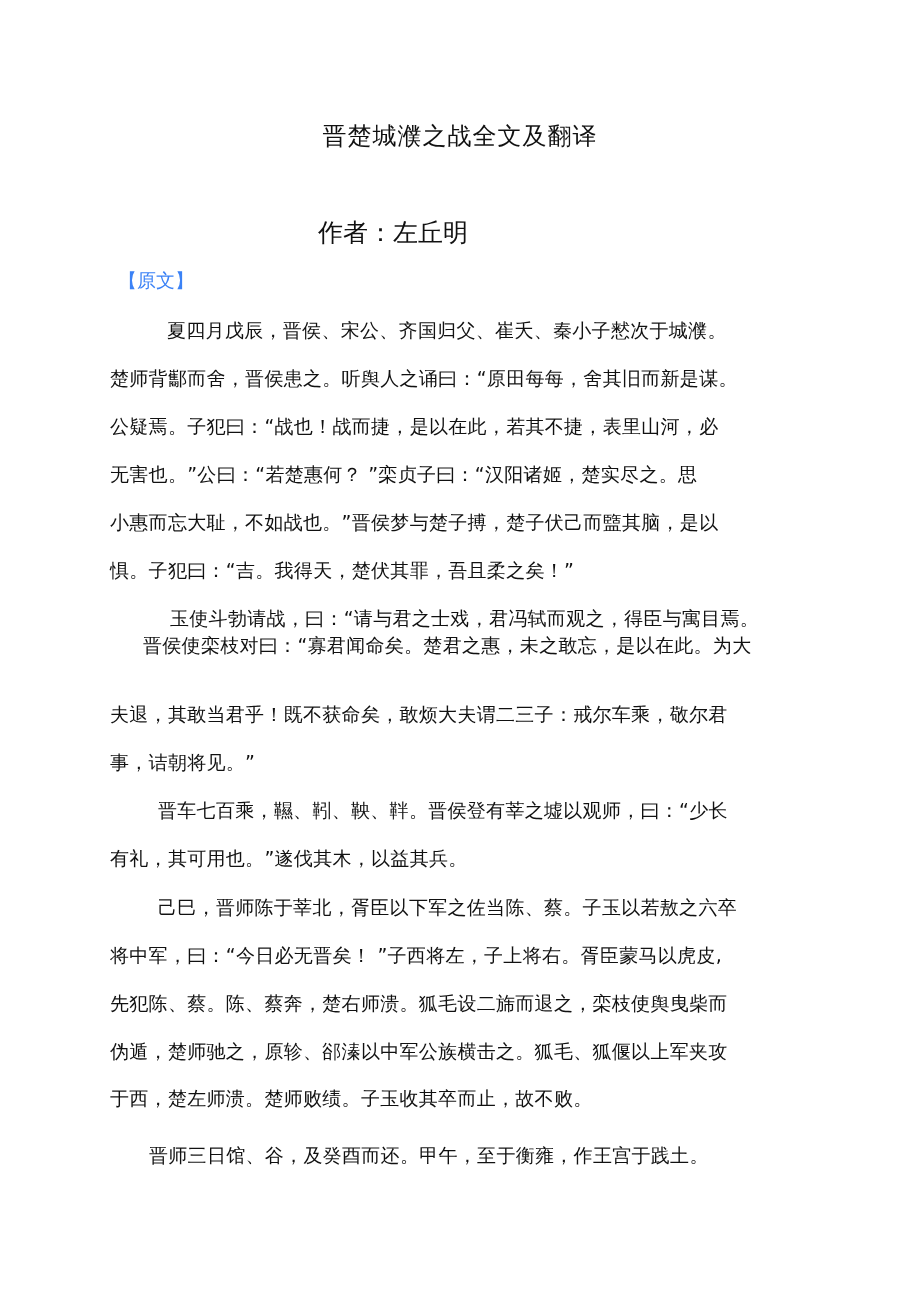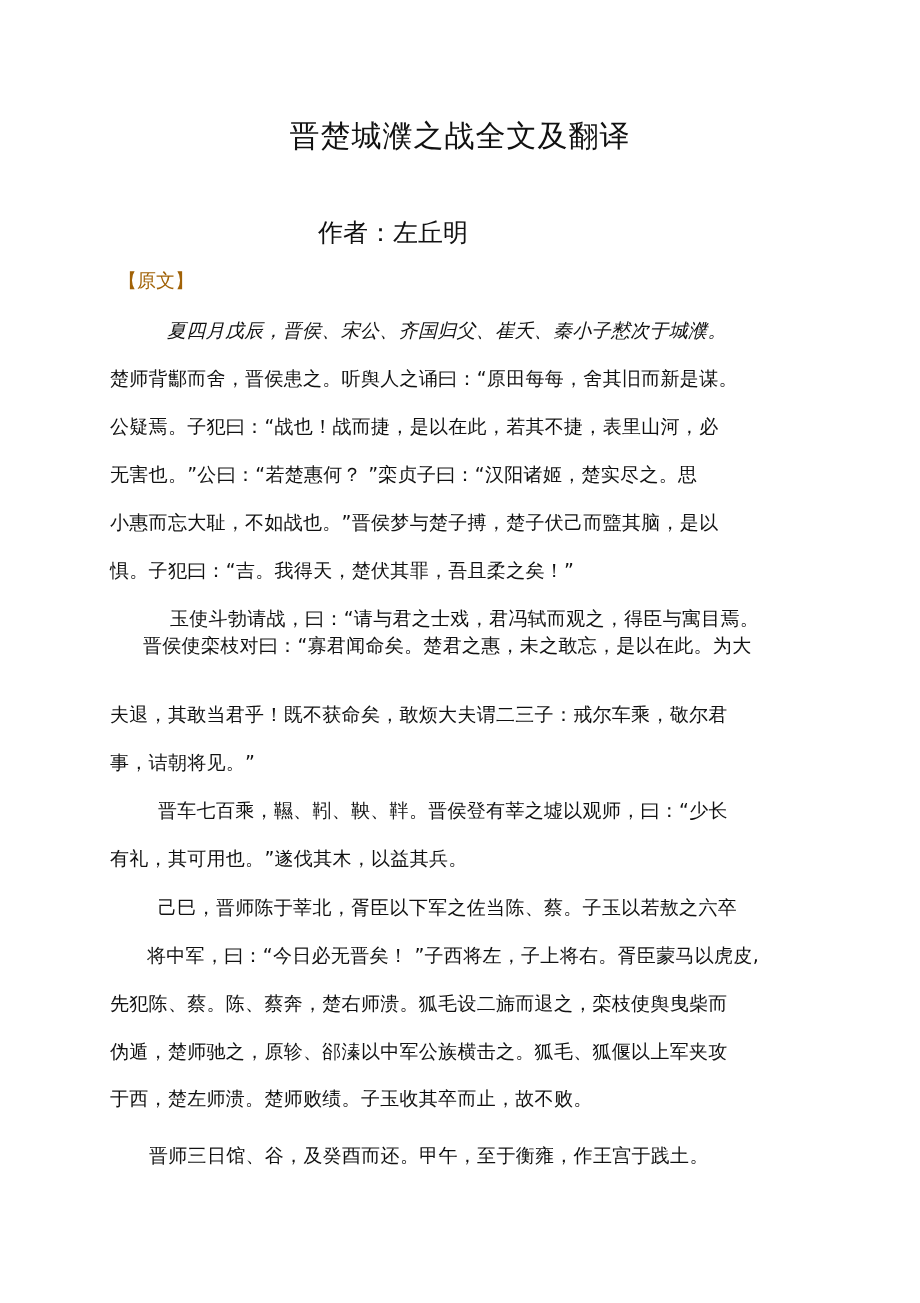--- a/index.html
+++ b/index.html
@@ -21,21 +21,21 @@
       width: 920px;
       height: 1303px;
       background: #ffffff;
     }
     .title {
       position: absolute;
       left: 0;
       width: 920px;
       top: 112px;
       text-align: center;
-      font-size: 30px;
+      font-size: 24px;
       line-height: 48px;
       letter-spacing: 1px;
       color: #111;
     }
     .subtitle {
       position: absolute;
       left: 247px;
       top: 172px;
       font-size: 19px;
       line-height: 30px;
@@ -50,21 +50,21 @@
       line-height: 30px;
       color: #111;
       white-space: nowrap;
     }
     .section-heading {
       position: absolute;
       left: 118px;
       top: 265px;
       font-size: 19px;
       line-height: 30px;
-      color: #a16207;
+      color: #3b82f6;
       white-space: nowrap;
     }
     .line {
       position: absolute;
       font-size: 19px;
       line-height: 30px;
       color: #111;
       white-space: nowrap;
       letter-spacing: 0.3px;
     }
@@ -72,21 +72,21 @@
 </head>
 <body>
 
 <div class="page">
 
   <div class="title">晋楚城濮之战全文及翻译</div>
   <div class="author">作者：左丘明</div>
   <div class="section-heading">【原文】</div>
 
   <div>
-    <div class="line" style="left:167px; top:315px;font-style:italic;">夏四月戊辰，晋侯、宋公、齐国归父、崔夭、秦小子慭次于城濮。</div>
+    <div class="line" style="left:167px; top:315px;">夏四月戊辰，晋侯、宋公、齐国归父、崔夭、秦小子慭次于城濮。</div>
     <div class="line" style="left:110px; top:363px;">楚师背酅而舍，晋侯患之。听舆人之诵曰：“原田每每，舍其旧而新是谋。</div>
     <div class="line" style="left:110px; top:411px;">公疑焉。子犯曰：“战也！战而捷，是以在此，若其不捷，表里山河，必</div>
     <div class="line" style="left:110px; top:459px;">无害也。”公曰：“若楚惠何？ ”栾贞子曰：“汉阳诸姬，楚实尽之。思</div>
     <div class="line" style="left:110px; top:507px;">小惠而忘大耻，不如战也。”晋侯梦与楚子搏，楚子伏己而盬其脑，是以</div>
     <div class="line" style="left:110px; top:555px;">惧。子犯曰：“吉。我得天，楚伏其罪，吾且柔之矣！”</div>
   </div>
 
   <div>
     <div class="line" style="left:158px; top:603px;margin-left:12px;">玉使斗勃请战，曰：“请与君之士戏，君冯轼而观之，得臣与寓目焉。</div>
     <div class="line" style="left:110px; top:630px;margin-left:33px;">晋侯使栾枝对曰：“寡君闻命矣。楚君之惠，未之敢忘，是以在此。为大</div>
@@ -94,21 +94,21 @@
     <div class="line" style="left:110px; top:747px;">事，诘朝将见。”</div>
   </div>
 
   <div>
     <div class="line" style="left:158px; top:795px;">晋车七百乘，韅、靷、鞅、靽。晋侯登有莘之墟以观师，曰：“少长</div>
     <div class="line" style="left:110px; top:843px;">有礼，其可用也。”遂伐其木，以益其兵。</div>
   </div>
 
   <div>
     <div class="line" style="left:158px; top:892px;">己巳，晋师陈于莘北，胥臣以下军之佐当陈、蔡。子玉以若敖之六卒</div>
-    <div class="line" style="left:110px; top:940px;margin-left:37px;">将中军，曰：“今日必无晋矣！ ”子西将左，子上将右。胥臣蒙马以虎皮,</div>
+    <div class="line" style="left:110px; top:940px;">将中军，曰：“今日必无晋矣！ ”子西将左，子上将右。胥臣蒙马以虎皮,</div>
     <div class="line" style="left:110px; top:988px;">先犯陈、蔡。陈、蔡奔，楚右师溃。狐毛设二旆而退之，栾枝使舆曳柴而</div>
     <div class="line" style="left:110px; top:1036px;">伪遁，楚师驰之，原轸、郤溱以中军公族横击之。狐毛、狐偃以上军夹攻</div>
     <div class="line" style="left:110px; top:1084px;font-family:Liberation Serif, serif;">于西，楚左师溃。楚师败绩。子玉收其卒而止，故不败。</div>
   </div>
 
   <div>
     <div class="line" style="left:149px; top:1142px;font-family:Liberation Mono, monospace;">晋师三日馆、谷，及癸酉而还。甲午，至于衡雍，作王宫于践土。</div>
   </div>
 
 </div>

